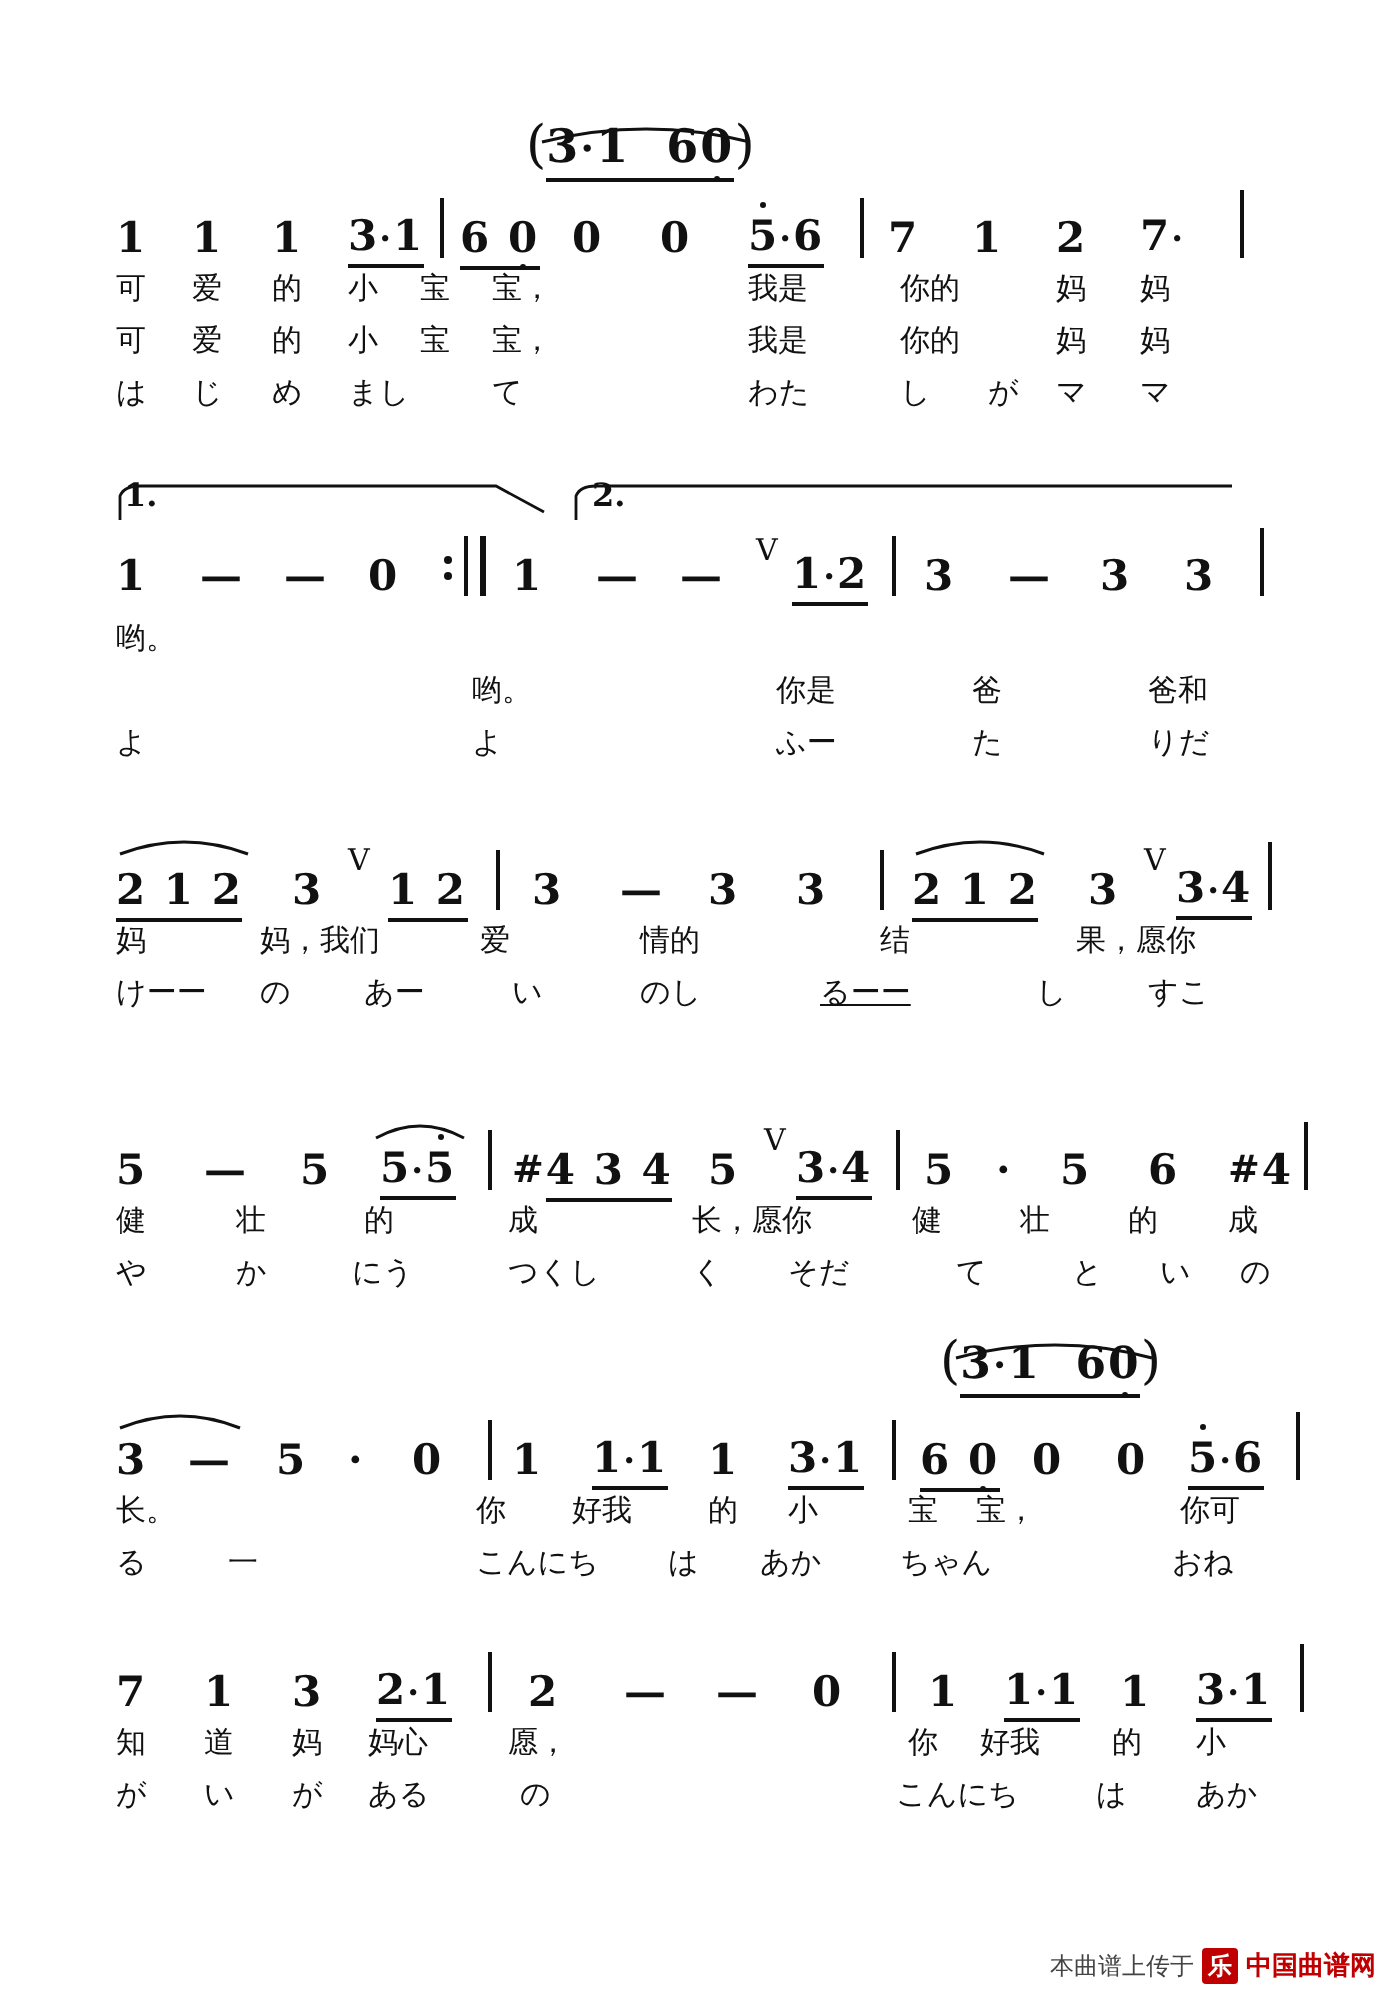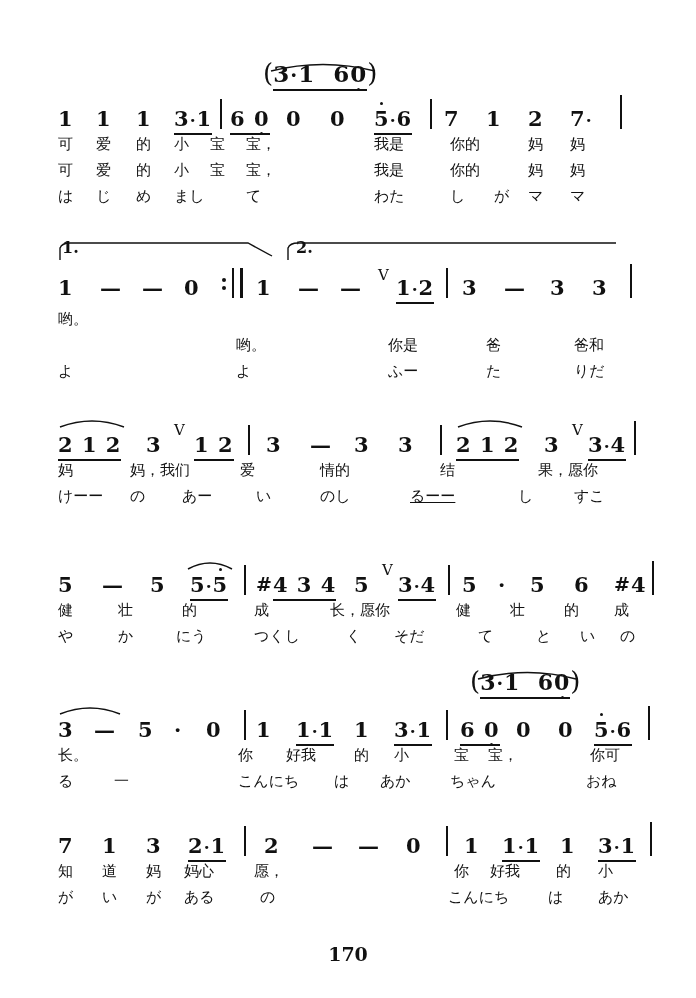--- a/index.html
+++ b/index.html
@@ -374,21 +374,21 @@
       <span class="cell num" style="left:472px;">5</span>
       <span class="cell num" style="left:516px;">6</span>
       <span class="cell num" style="left:556px;"><span class="sharp">#</span>4</span>
       <span class="barline tall" style="left:594px;"></span>
     </div>
     <div class="lyric-row" style="height:30px;">
       <span class="lyric" style="left:0px;top:8px;">健</span>
       <span class="lyric" style="left:60px;top:8px;">壮</span>
       <span class="lyric" style="left:124px;top:8px;">的</span>
       <span class="lyric" style="left:196px;top:8px;">成</span>
-      <span class="lyric" style="left:272px;top:8px;text-align:right;">长，愿你</span>
+      <span class="lyric" style="left:288px;top:8px;text-align:right;">长，愿你</span>
       <span class="lyric" style="left:398px;top:8px;">健</span>
       <span class="lyric" style="left:452px;top:8px;">壮</span>
       <span class="lyric" style="left:506px;top:8px;">的</span>
       <span class="lyric" style="left:556px;top:8px;">成</span>
     </div>
     <div class="lyric-row" style="height:26px;">
       <span class="lyric jp" style="left:0px;top:4px;">や</span>
       <span class="lyric jp" style="left:60px;top:4px;">か</span>
       <span class="lyric jp" style="left:118px;top:4px;">にう</span>
       <span class="lyric jp" style="left:196px;top:4px;">つくし</span>
@@ -489,16 +489,20 @@
       <span class="lyric jp" style="left:44px;top:4px;">い</span>
       <span class="lyric jp" style="left:88px;top:4px;">が</span>
       <span class="lyric jp" style="left:126px;top:4px;">ある</span>
       <span class="lyric jp" style="left:202px;top:4px;">の</span>
       <span class="lyric jp" style="left:390px;top:4px;">こんにち</span>
       <span class="lyric jp" style="left:490px;top:4px;">は</span>
       <span class="lyric jp" style="left:540px;top:4px;">あか</span>
     </div>
   </div>
 
-  <div class="page-number" style="top:943px;">170</div>
-
+
+  <div class="footer">
+    <span class="credit">本曲谱上传于</span>
+    <span class="logo">乐</span>
+    <span class="site">中国曲谱网</span>
+  </div>
 
 </div>
 
 </body></html>

